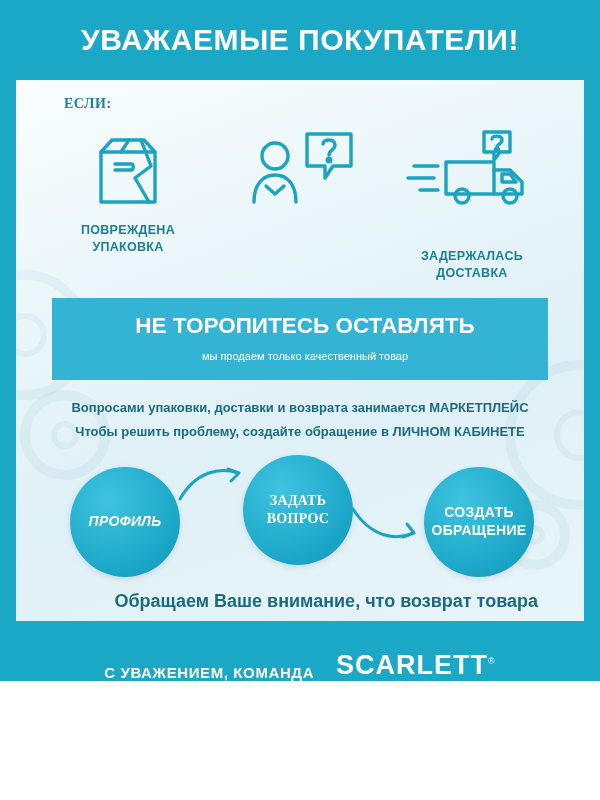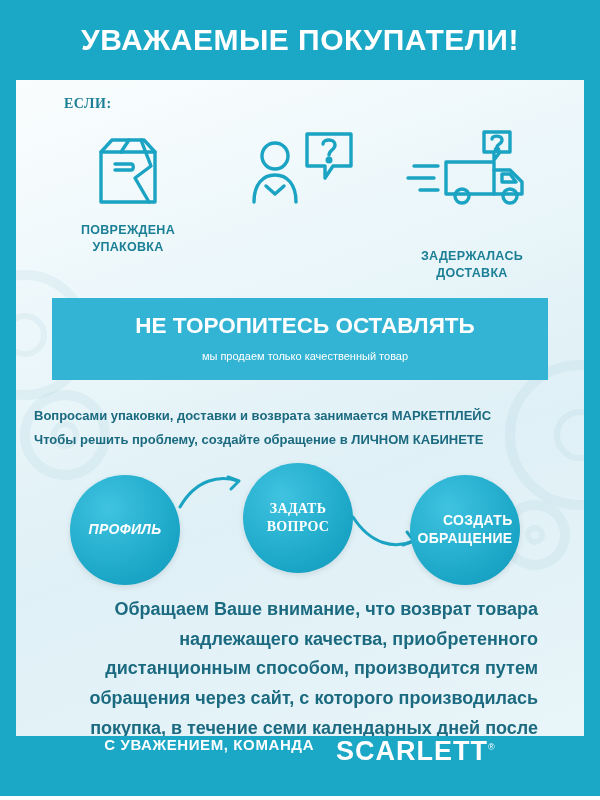--- a/index.html
+++ b/index.html
@@ -9,21 +9,21 @@
   body {
     width: 600px;
     height: 800px;
     font-family: "Liberation Sans", sans-serif;
     background: #ffffff;
     overflow: hidden;
   }
   .poster {
     position: relative;
     width: 600px;
-    height: 796px;
+    height: 681px;
     background: linear-gradient(160deg, #ffffff 0%, #eef8fb 30%, #dff0f6 60%, #eaf6fa 100%);
     overflow: hidden;
     box-sizing: border-box;
   }
   
   .cog {
     position: absolute;
     border-radius: 50%;
     border: 10px solid rgba(120, 180, 200, 0.10);
     box-sizing: border-box;
@@ -132,21 +132,22 @@
     font-weight: bold;
     line-height: 1.2;
   }
   .callout-sub {
     margin-top: 10px;
     font-size: 11px;
     line-height: 1.35;
   }
 
   .note-lines {
-    margin-top: 24px;
+    margin-top: 16px;
+    text-align: center;
     color: #1b6a80;
   }
   .note-line {
     font-size: 13px;
     font-weight: bold;
     line-height: 1.9;
   }
 
   
   .circles {
@@ -166,21 +167,21 @@
     justify-content: center;
     text-align: center;
     font-size: 14px;
     font-weight: bold;
     line-height: 1.25;
     letter-spacing: 0.3px;
     box-shadow: 0 2px 6px rgba(0,0,0,0.10);
   }
   .c1 { left: 36px;  top: 12px; }
   .c2 { left: 209px; top: 0px; font-family: Liberation Serif, serif; }
-  .c3 { left: 376px; top: 12px; text-align: right; }
+  .c3 { left: 390px; top: 12px; }
   .arrow {
     position: absolute;
     width: 70px;
     height: 40px;
   }
   .a1 { left: 142px; top: 10px; }
   .a2 { left: 315px; top: 48px; }
 
   .disclaimer {
     margin-top: 2px;
@@ -194,21 +195,21 @@
 
   
   .footer {
     position: absolute;
     left: 0;
     right: 0;
     bottom: 0;
     height: 60px;
     background: #1ba7c6;
     display: flex;
-    align-items: flex-start;
+    align-items: flex-end;
     justify-content: center;
     gap: 22px;
     z-index: 5;
   }
   .footer-text {
     color: #ffffff;
     font-size: 15px;
     font-weight: bold;
     letter-spacing: 0.6px;
   }

